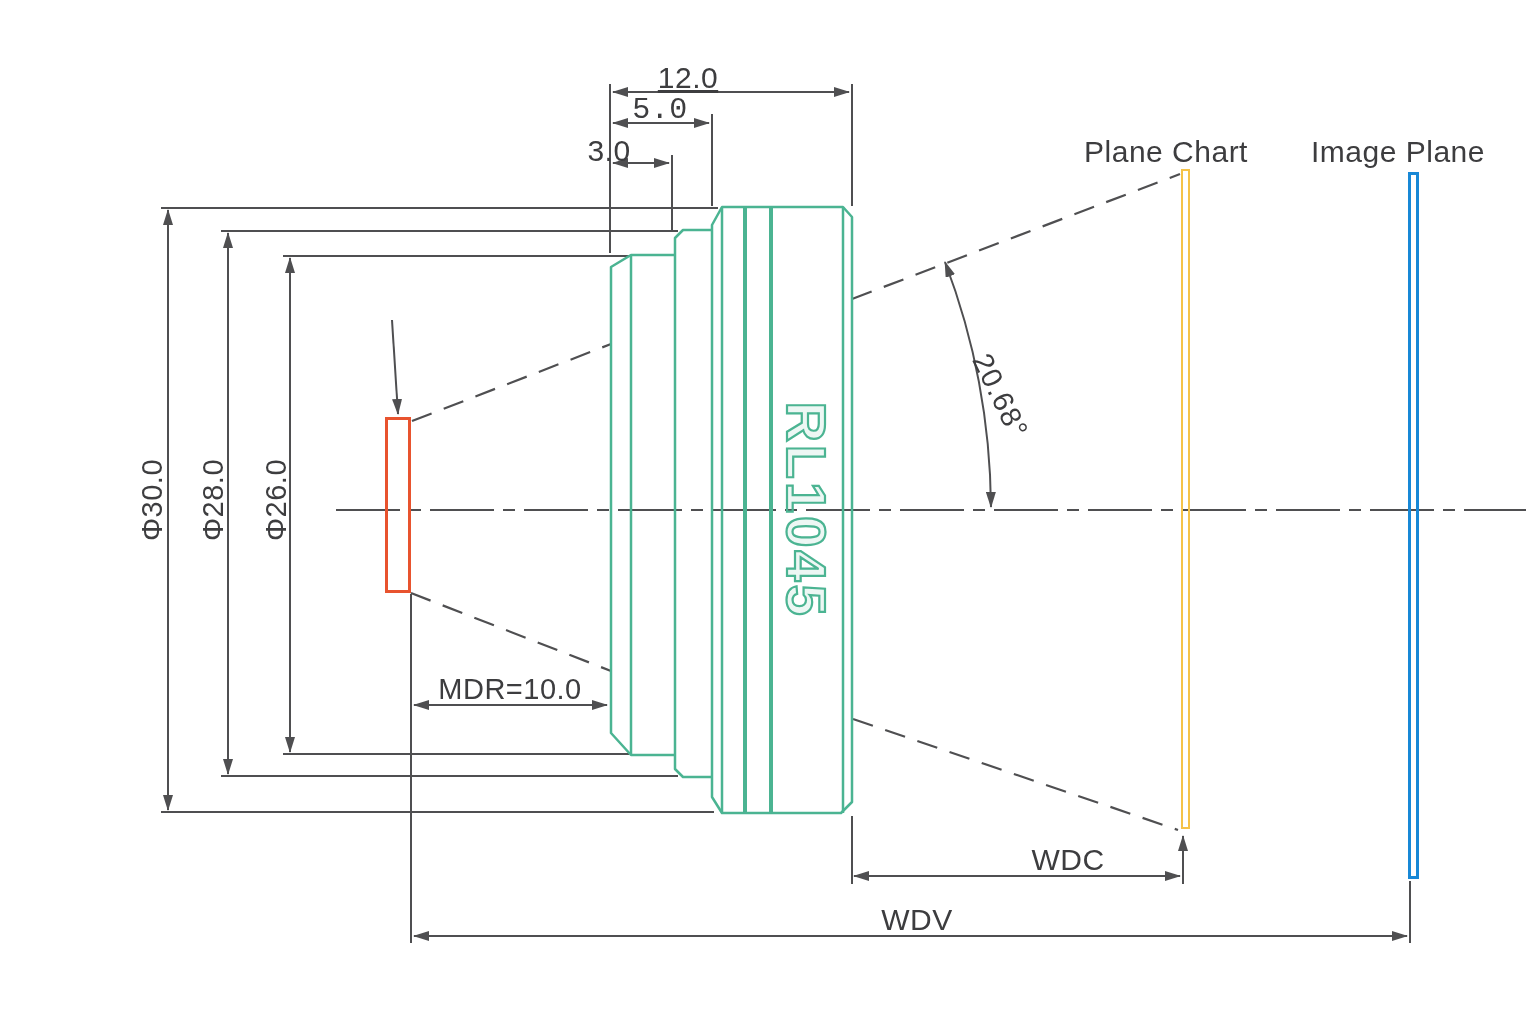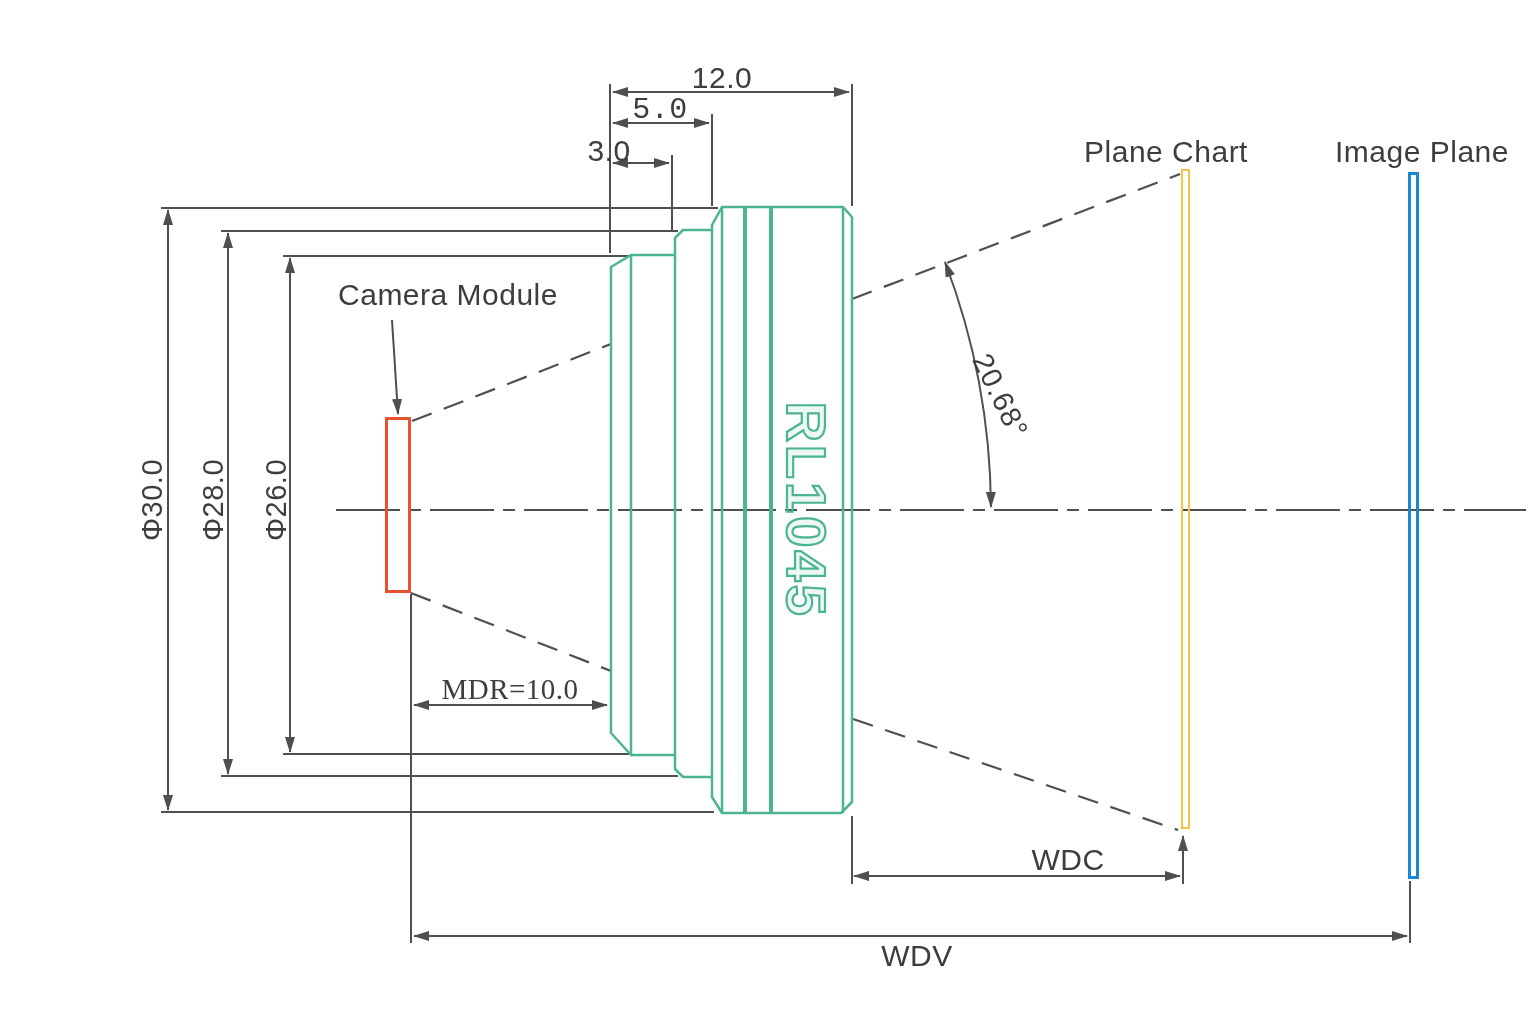--- a/index.html
+++ b/index.html
@@ -103,32 +103,31 @@
       <line x1="843" y1="207" x2="843" y2="813"></line>
       <line x1="745" y1="208" x2="745" y2="812" stroke-width="4"></line>
       <line x1="771" y1="208" x2="771" y2="812" stroke-width="4"></line>
     </g>
   </svg>
 
   <div class="cam-rect"></div>
   <div class="chart-rect"></div>
   <div class="plane-rect"></div>
 
-  <div class="lbl" style="left:448px;top:295px;">Camera Module</div>
   <div class="lbl" style="left:1166px;top:152px;">Plane Chart</div>
-  <div class="lbl" style="left:1398px;top:152px;margin-left:24px;">Image Plane</div>
+  <div class="lbl" style="left:1398px;top:152px;">Image Plane</div>
 
-  <div class="lbl" style="left:722px;top:78px;">12.0</div>
+  <div class="lbl" style="left:688px;top:78px;text-decoration:underline;">12.0</div>
   <div class="lbl" style="left:660px;top:110px;font-family:Liberation Mono, monospace;">5.0</div>
   <div class="lbl" style="left:609px;top:151px;">3.0</div>
 
   <div class="lbl small rot-ccw" style="left:152px;top:500px;">Φ30.0</div>
   <div class="lbl small rot-ccw" style="left:213px;top:500px;">Φ28.0</div>
   <div class="lbl small rot-ccw" style="left:276px;top:500px;">Φ26.0</div>
 
-  <div class="lbl small" style="left:510px;top:689px;font-family:Liberation Serif, serif;">MDR=10.0</div>
+  <div class="lbl small" style="left:510px;top:689px;">MDR=10.0</div>
   <div class="lbl" style="left:1068px;top:860px;">WDC</div>
-  <div class="lbl" style="left:917px;top:920px;margin-top:36px;">WDV</div>
+  <div class="lbl" style="left:917px;top:920px;">WDV</div>
   <div class="lbl small rot-angle" style="left:1000px;top:396px;">20.68°</div>
 
   <div class="engrave" style="left:806px;top:510px;">RL1045</div>
 
 </div>
 
 </body></html>

